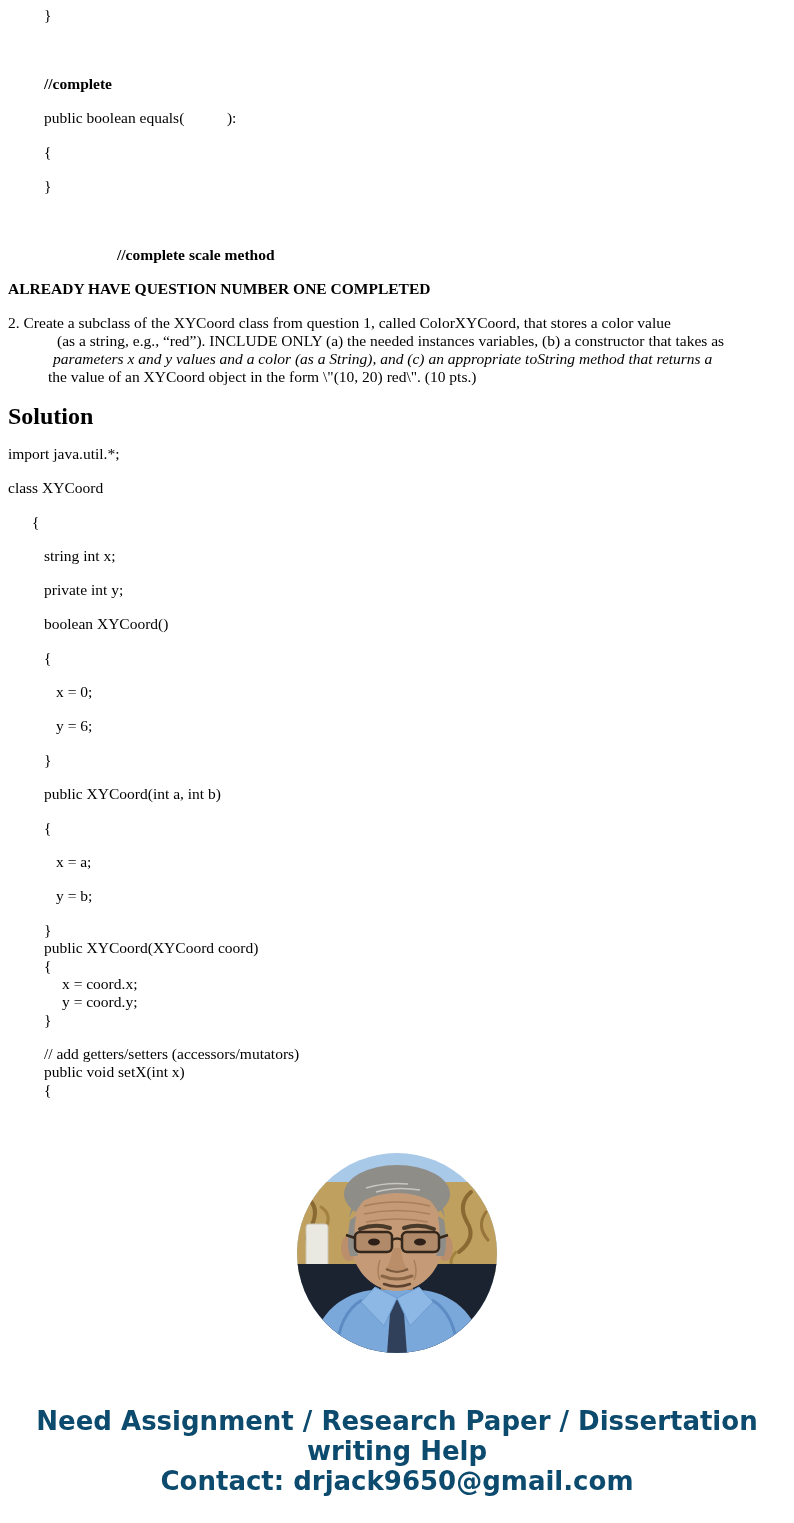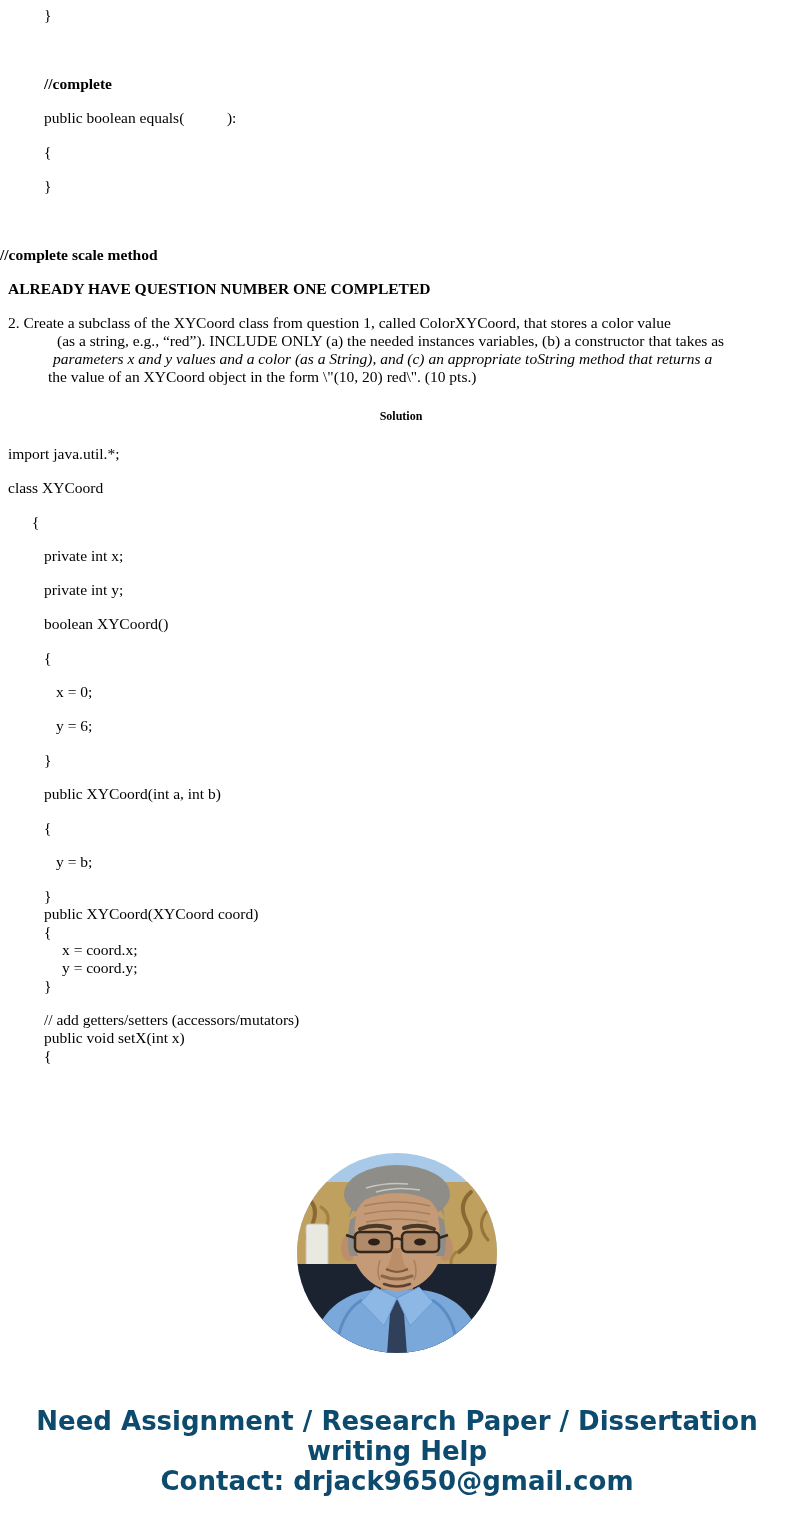--- a/index.html
+++ b/index.html
@@ -19,36 +19,36 @@
     height: 1126px;
     overflow: hidden;
     padding-top: 6px;
   }
   .line {
     font-size: 15.5px;
     line-height: 18px;
     white-space: pre-wrap;
   }
   .bold { font-weight: bold; }
-  .heading { font-size: 12px; line-height: 21px; text-align: center; }
+  .heading { font-size: 24px; line-height: 21px; }
 
   
   .gap-none { margin-top: 0; }
   .gap-md   { margin-top: 16px; }  
   .gap-mdl  { margin-top: 18px; }
   .gap-lg   { margin-top: 20px; }  
   .gap-xl   { margin-top: 51px; }  
 
   
   .ind-a { margin-left: 8px; }
   .ind-b { margin-left: 32px; }
   .ind-c { margin-left: 44px; }
   .ind-d { margin-left: 56px; }
   .ind-e { margin-left: 62px; }
-  .ind-f { }
+  .ind-f { margin-left: 117px; }
   .ind-g { margin-left: 57px; }
   .ind-h { margin-left: 53px; font-style: italic; }
   .ind-i { margin-left: 48px; }
 
   
   .avatar-wrap {
     margin-top: 26px;
     width: 794px;
     display: flex;
     justify-content: center;
@@ -86,29 +86,30 @@
       <div class="line ind-f gap-xl bold">//complete scale method</div>
       <div class="line ind-a gap-md bold">ALREADY HAVE QUESTION NUMBER ONE COMPLETED</div>
       <div class="line ind-a gap-md">2. Create a subclass of the XYCoord class from question 1, called ColorXYCoord, that stores a color value</div>
       <div class="line ind-g gap-none">(as a string, e.g., “red”). INCLUDE ONLY (a) the needed instances variables, (b) a constructor that takes as</div>
       <div class="line ind-h gap-none">parameters x and y values and a color (as a String), and (c) an appropriate toString method that returns a</div>
       <div class="line ind-i gap-none">the value of an XYCoord object in the form \"(10, 20) red\". (10 pts.)</div>
       <div class="line ind-a gap-lg bold heading">Solution</div>
       <div class="line ind-a gap-mdl">import java.util.*;</div>
       <div class="line ind-a gap-md">class XYCoord</div>
       <div class="line ind-b gap-md">{</div>
-      <div class="line ind-c gap-md">private int x;</div>
+      <div class="line ind-c gap-md">string int x;</div>
       <div class="line ind-c gap-md">private int y;</div>
       <div class="line ind-c gap-md">boolean XYCoord()</div>
       <div class="line ind-c gap-md">{</div>
       <div class="line ind-d gap-md">x = 0;</div>
       <div class="line ind-d gap-md">y = 6;</div>
       <div class="line ind-c gap-md">}</div>
       <div class="line ind-c gap-md">public XYCoord(int a, int b)</div>
       <div class="line ind-c gap-md">{</div>
+      <div class="line ind-d gap-md">x = a;</div>
       <div class="line ind-d gap-md">y = b;</div>
       <div class="line ind-c gap-md">}</div>
       <div class="line ind-c gap-none">public XYCoord(XYCoord coord)</div>
       <div class="line ind-c gap-none">{</div>
       <div class="line ind-e gap-none">x = coord.x;</div>
       <div class="line ind-e gap-none">y = coord.y;</div>
       <div class="line ind-c gap-none">}</div>
       <div class="line ind-c gap-md">// add getters/setters (accessors/mutators)</div>
       <div class="line ind-c gap-none">public void setX(int x)</div>
       <div class="line ind-c gap-none">{</div>

